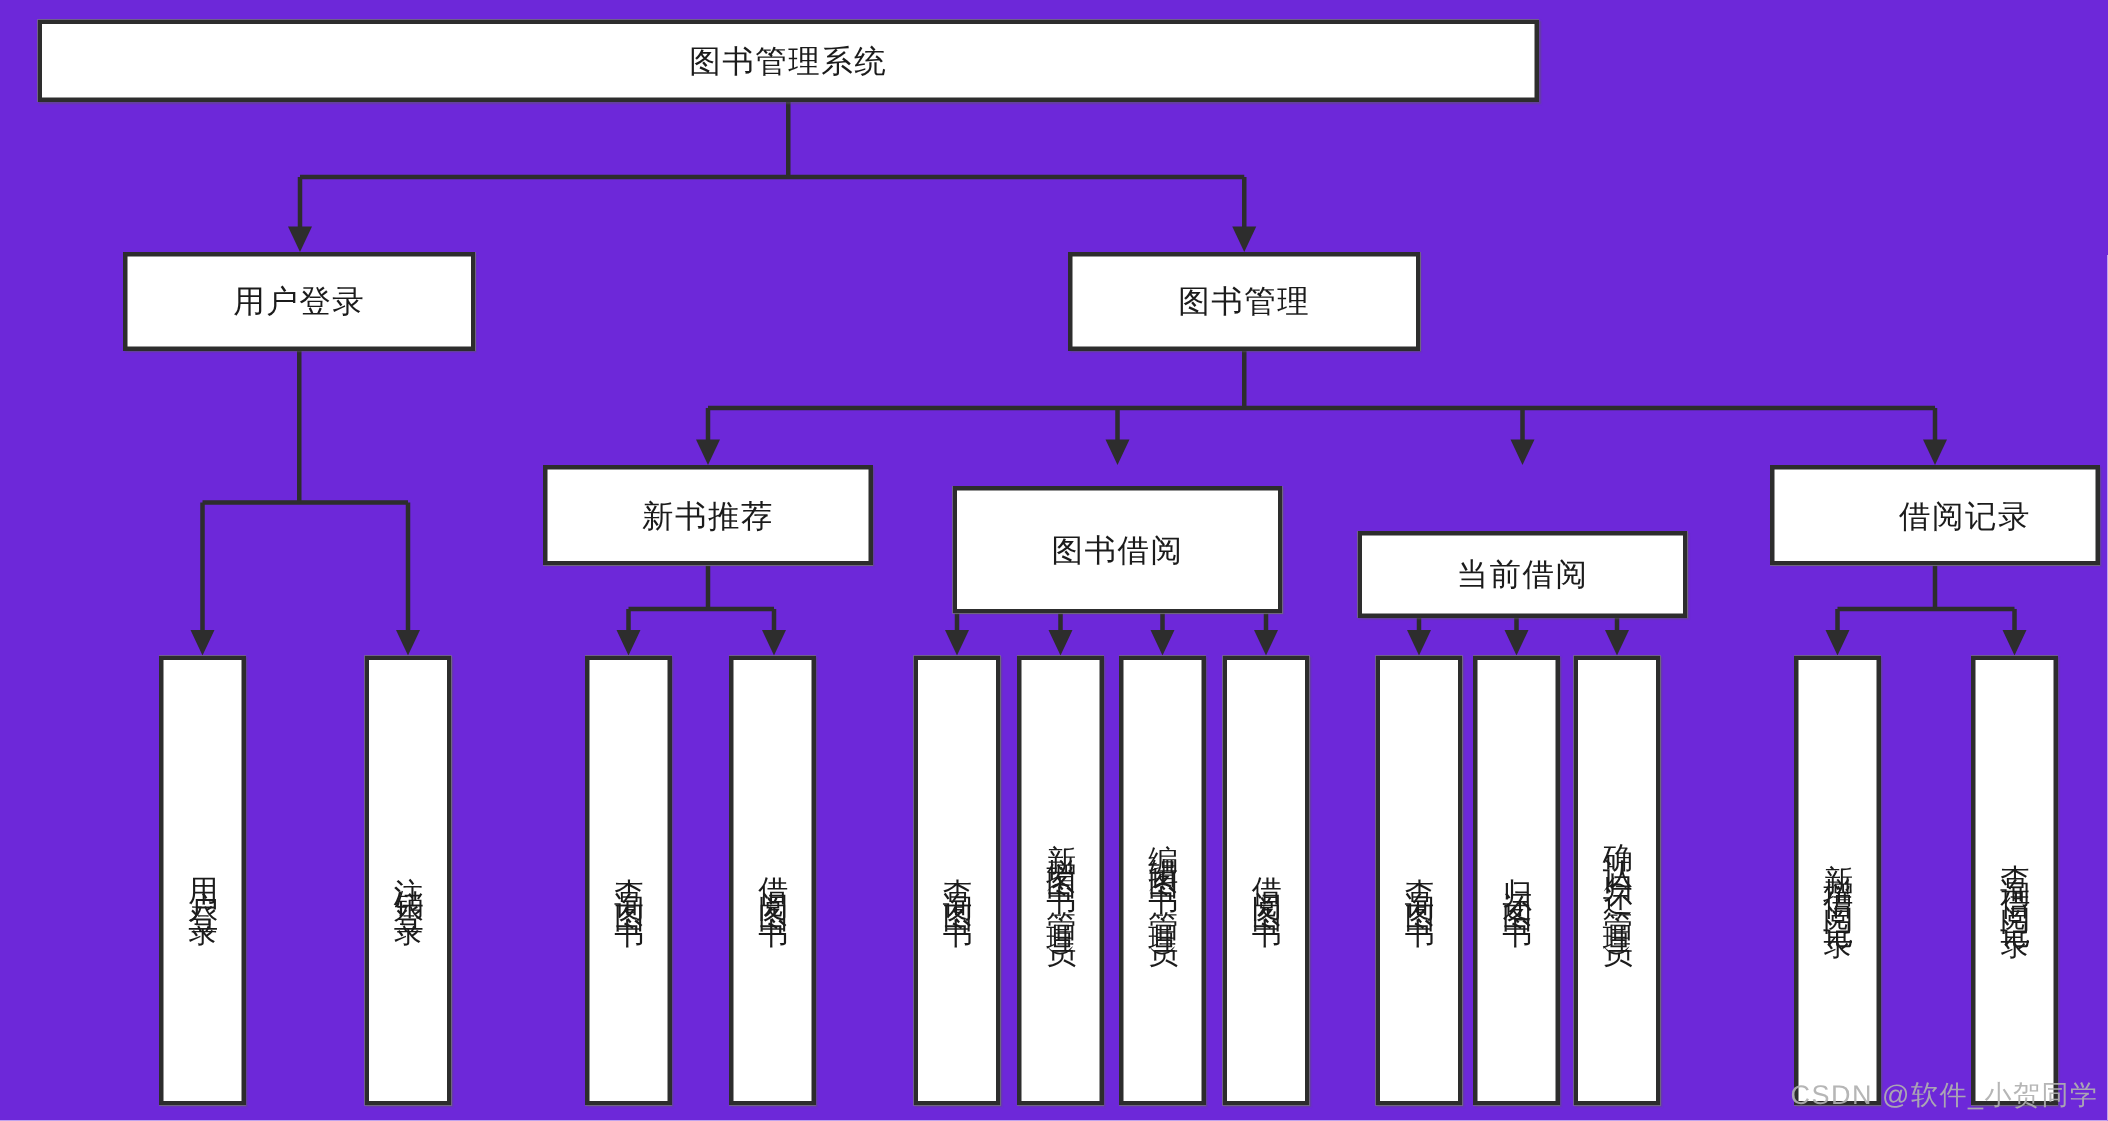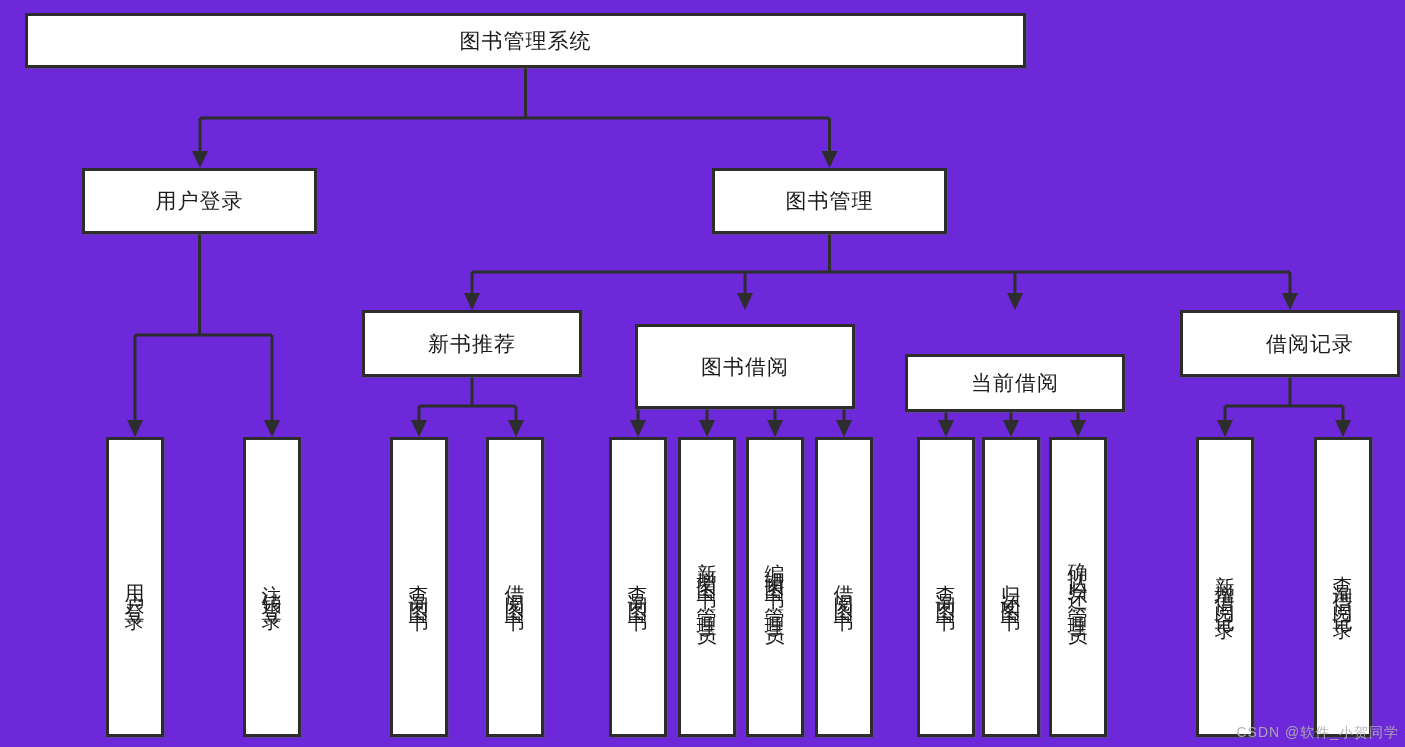--- a/index.html
+++ b/index.html
@@ -42,21 +42,21 @@
     writing-mode: vertical-rl;
     text-orientation: mixed;
     font-size: 20px;
     letter-spacing: 9px;
     line-height: 1;
   }
   .watermark {
     position: absolute;
     right: 6px;
     bottom: 5px;
-    font-size: 14px;
+    font-size: 18px;
     color: rgba(176, 176, 176, 0.92);
     z-index: 3;
     white-space: nowrap;
     letter-spacing: 1px;
   }
 </style>
 </head>
 <body>
 
 <div id="stage">

